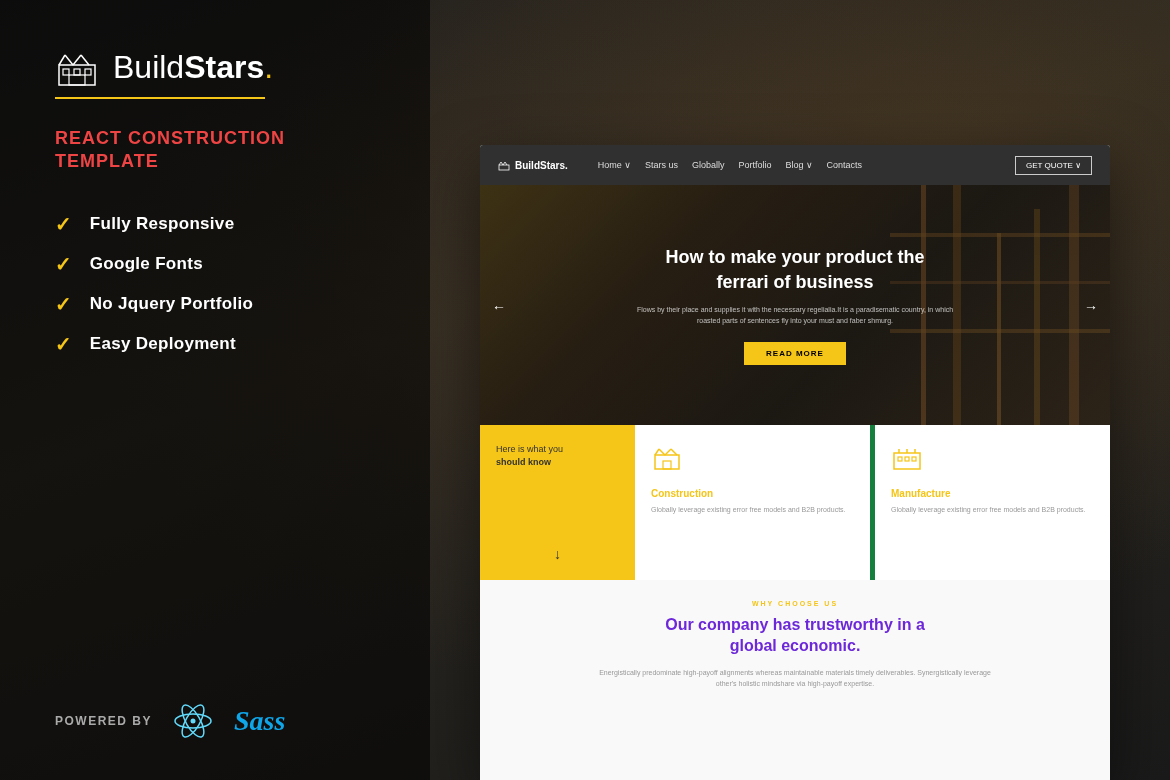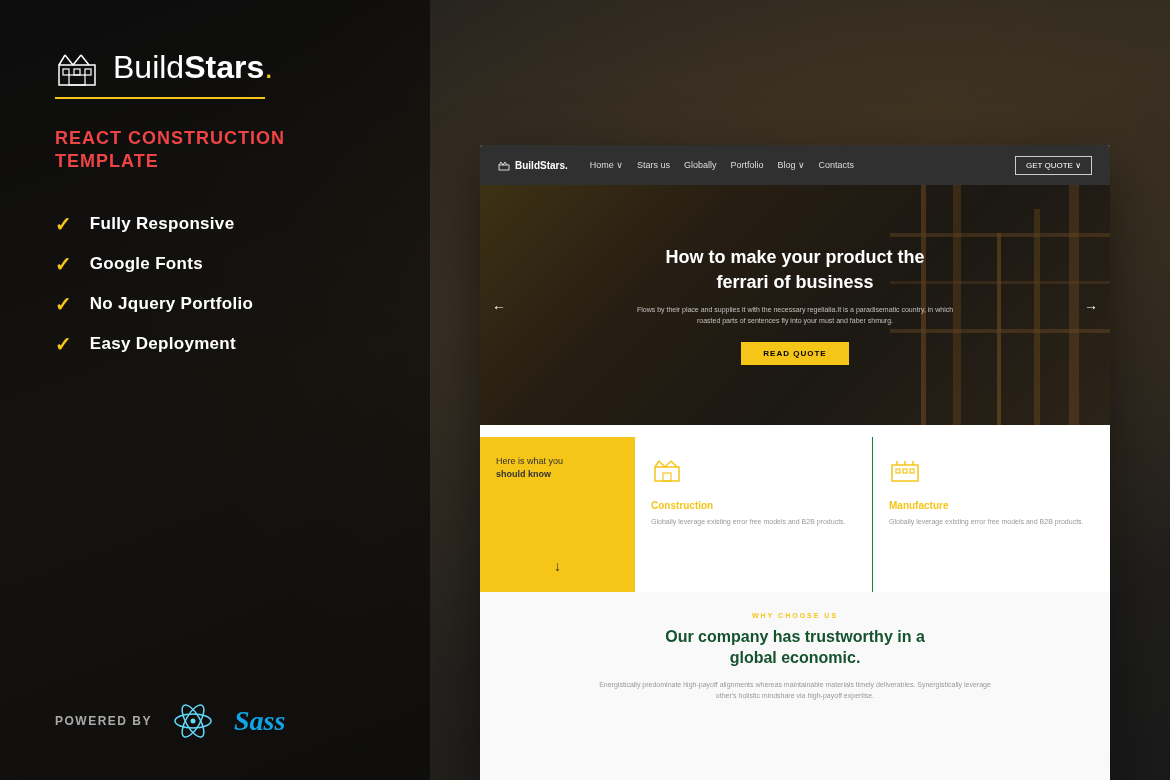--- a/index.html
+++ b/index.html
@@ -181,21 +181,21 @@
       font-size: 11px;
       font-weight: 700;
       display: flex;
       align-items: center;
       gap: 5px;
     }
 
     .mockup-nav-links {
       display: flex;
       gap: 14px;
-      margin-left: 2px;
+      margin-left: 10px;
       flex: 1;
     }
 
     .mockup-nav-link {
       color: #ddd;
       font-size: 9px;
       white-space: nowrap;
     }
 
     .mockup-nav-btn {
@@ -276,21 +276,20 @@
       cursor: pointer;
     }
     .hero-arrow-left { left: 12px; }
     .hero-arrow-right { right: 12px; }
 
     
     .mockup-cards {
       display: flex;
       height: 155px;
       position: relative;
-      margin-top: 12px;
     }
 
     .card-yellow {
       background: #f5c518;
       width: 155px;
       flex-shrink: 0;
       padding: 18px 16px;
       display: flex;
       flex-direction: column;
       justify-content: space-between;
@@ -309,21 +308,21 @@
 
     .card-yellow-arrow {
       font-size: 14px;
       color: #333;
       text-align: center;
     }
 
     .card-white {
       flex: 1;
       background: #fff;
-      border-right: 1px solid #15803d;
+      border-right: 5px solid #15803d;
       padding: 20px 16px;
       display: flex;
       flex-direction: column;
       gap: 6px;
     }
 
     .card-icon {
       font-size: 20px;
       color: #f5c518;
       margin-bottom: 4px;
@@ -352,21 +351,21 @@
       color: #f5c518;
       font-size: 7px;
       font-weight: 700;
       letter-spacing: 2px;
       text-transform: uppercase;
       text-align: center;
       margin-bottom: 8px;
     }
 
     .why-title {
-      color: #14532d;
+      color: #6d28d9;
       font-size: 16px;
       font-weight: 700;
       text-align: center;
       line-height: 1.3;
       margin-bottom: 10px;
     }
 
     .why-sub {
       color: #999;
       font-size: 7px;
@@ -479,21 +478,21 @@
         <div style="position:absolute; top:40%; left:65%; width:35%; height:3px; background:#b87333; opacity:0.4;"></div>
         <div style="position:absolute; top:60%; left:65%; width:35%; height:4px; background:#c08030; opacity:0.5;"></div>
       </div>
 
       <span class="hero-arrow-left">←</span>
 
       <div class="mockup-hero-title">
         How to make your product the<br>ferrari of business
       </div>
       <div class="mockup-hero-sub">Flows by their place and supplies it with the necessary regelialia.It is a paradisematic country, in which roasted parts of sentences fly into your must and faber shmurg.</div>
-      <div class="mockup-hero-btn">READ QUOTE</div>
+      <div class="mockup-hero-btn">READ MORE</div>
 
       <span class="hero-arrow-right">→</span>
     </div>
 
     <div class="mockup-cards">
 
       <div class="card-yellow">
         <div class="card-yellow-title">
           Here is what you<br><strong>should know</strong>
         </div>

